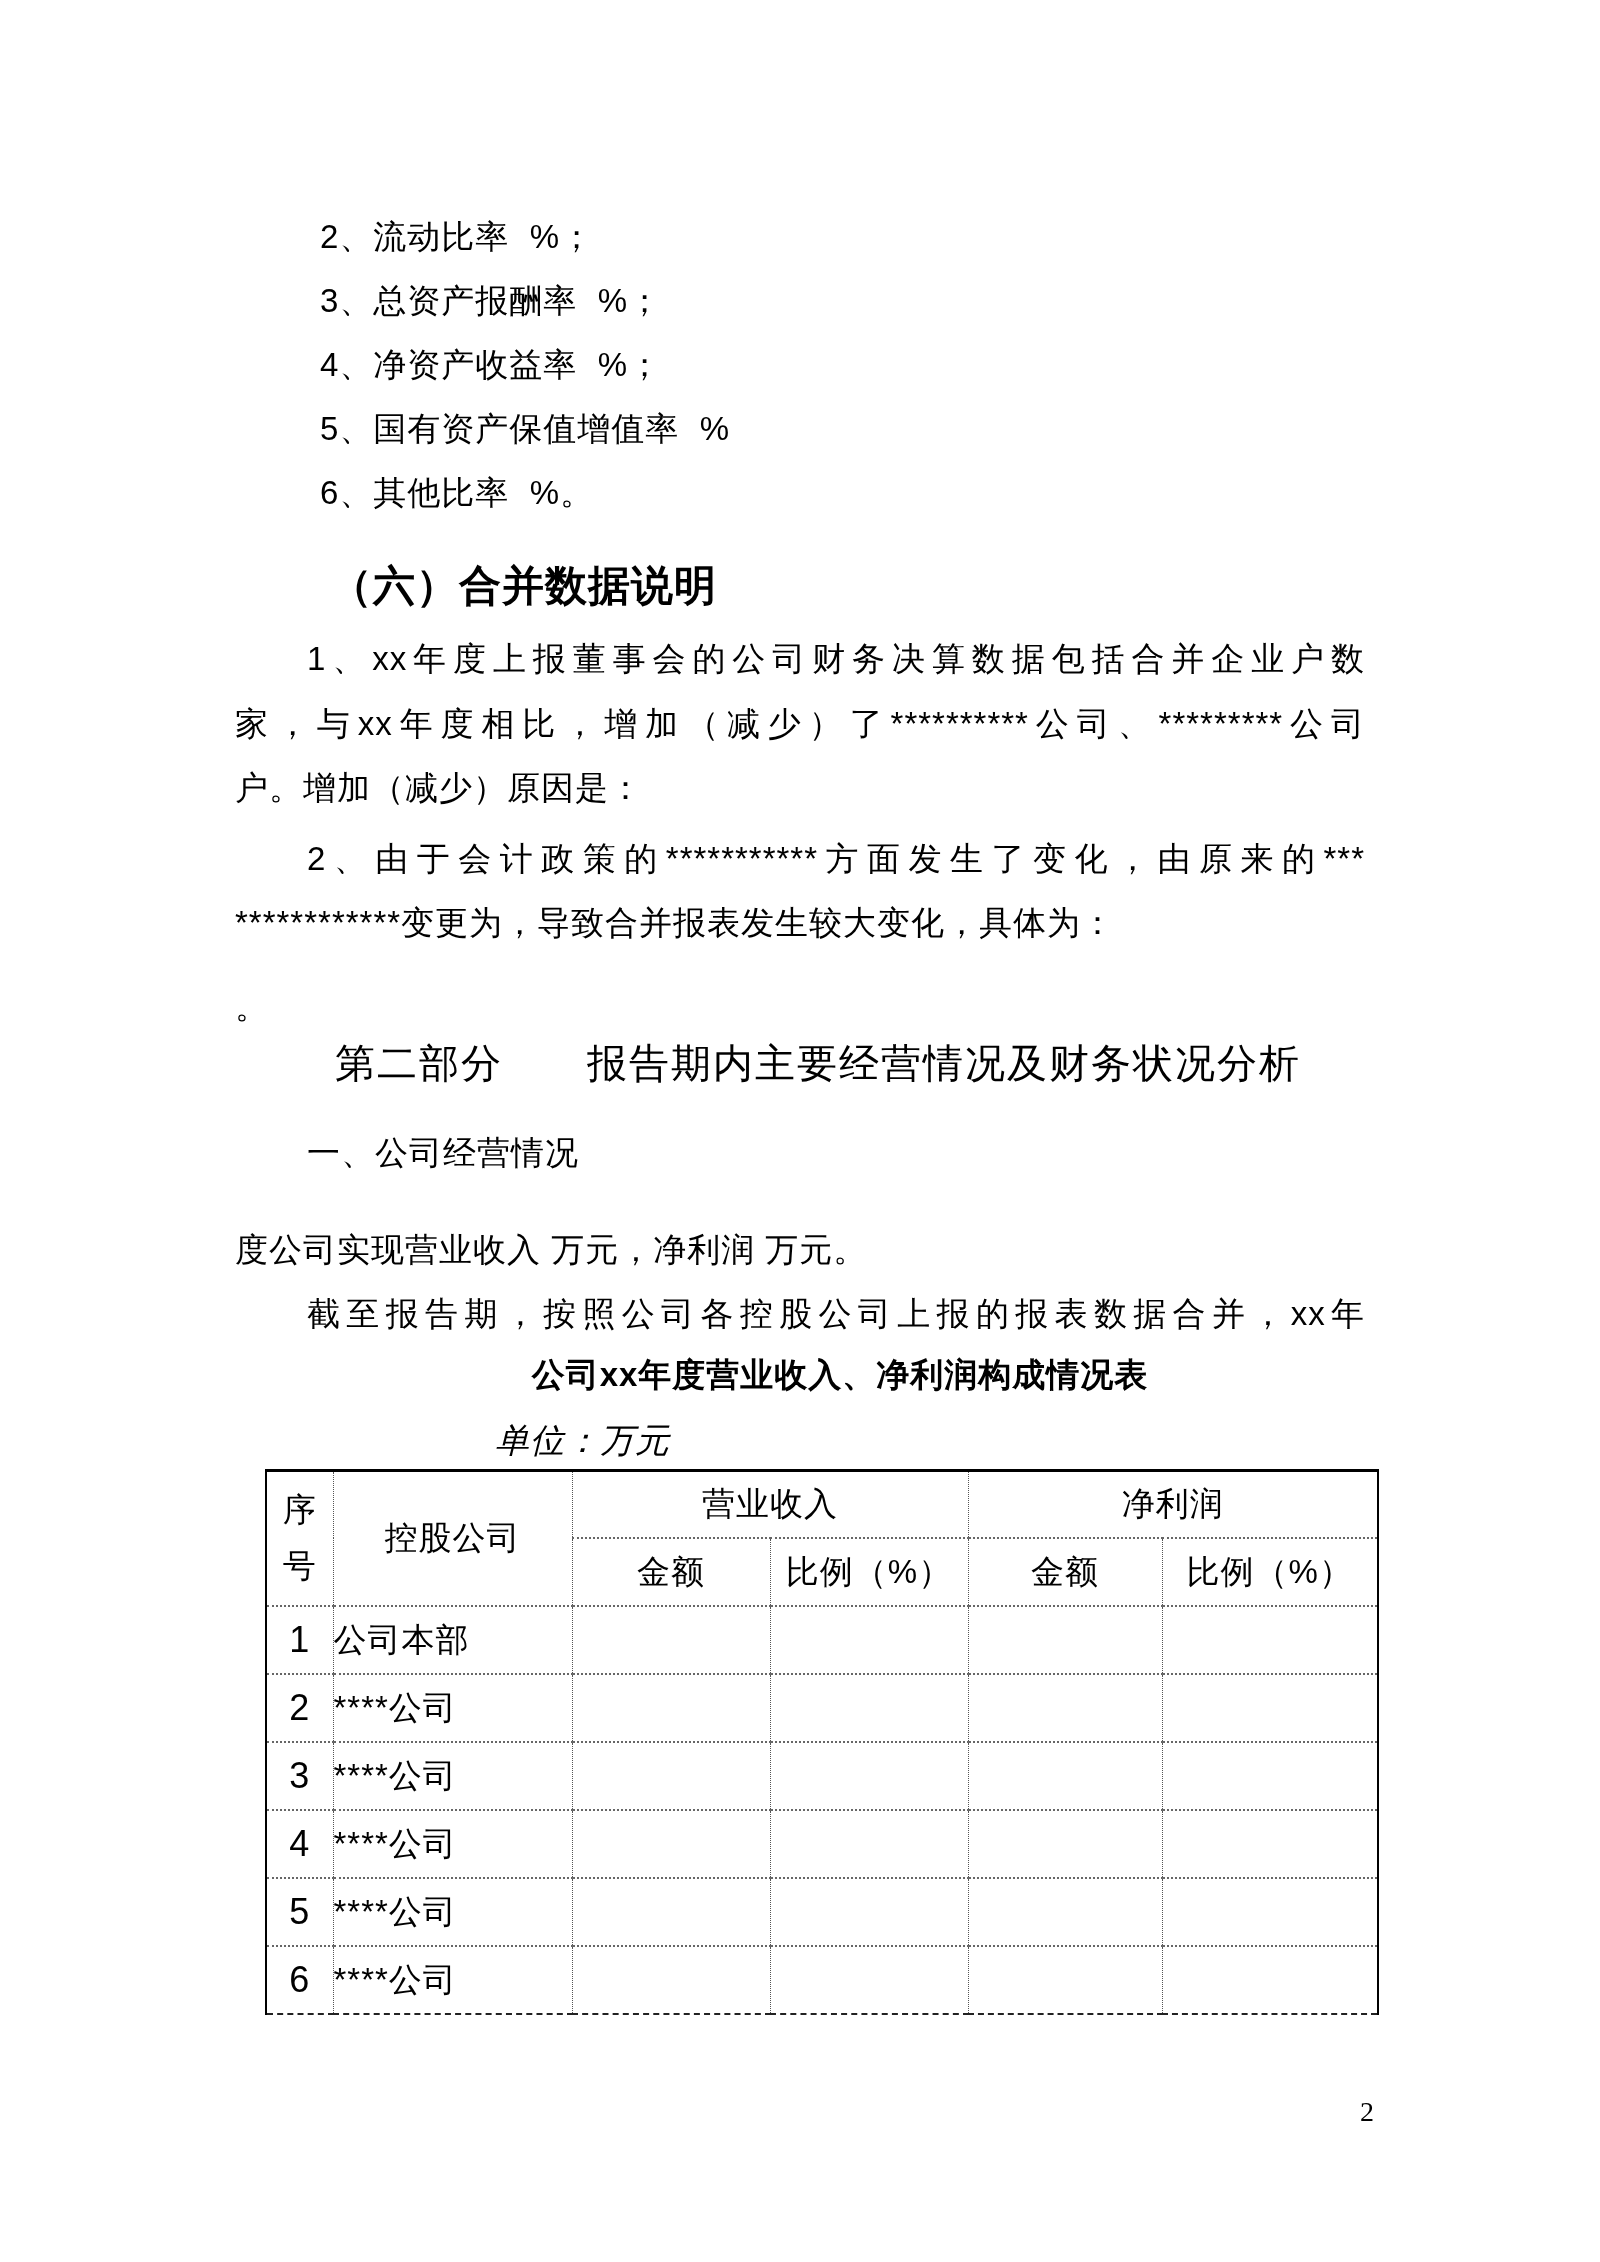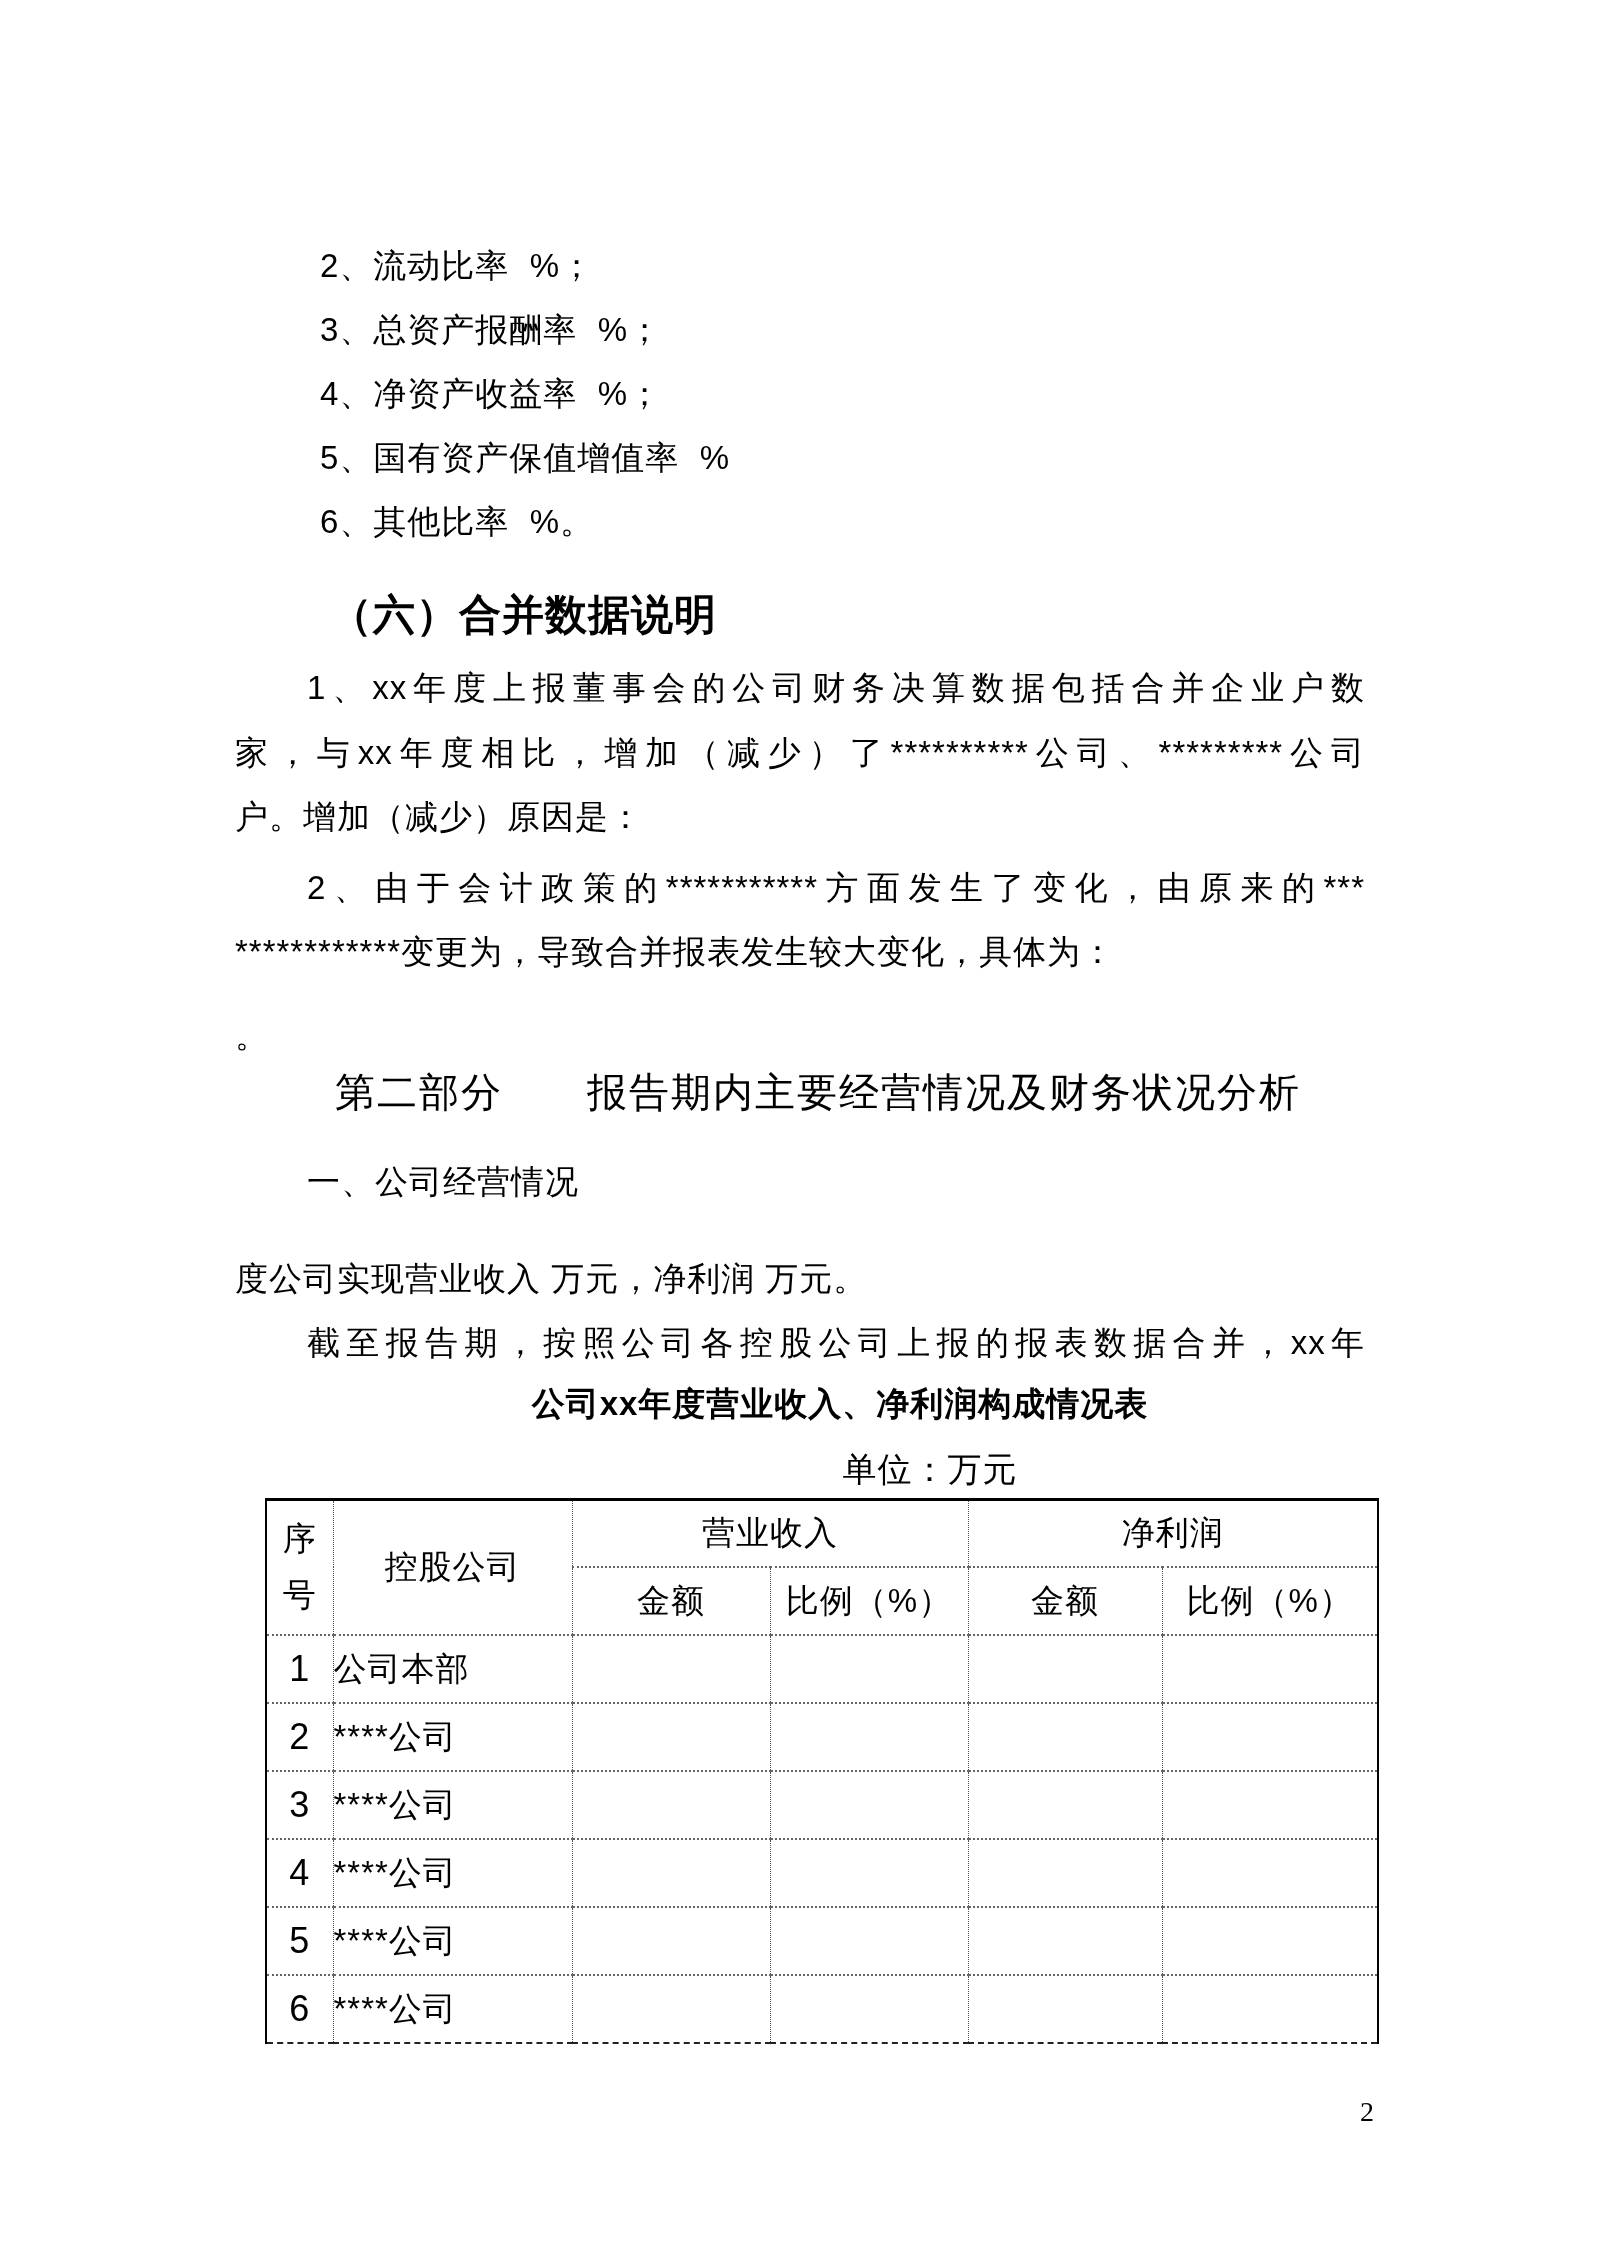--- a/index.html
+++ b/index.html
@@ -8,21 +8,20 @@
     width:1600px;height:2262px;
     background:#ffffff;
     font-family:"Liberation Sans","DejaVu Sans",sans-serif;
     color:#000;
     overflow:hidden;
   }
   .content{
     position:absolute;
     left:235px;top:0;
     width:1130px;
-    margin-top:29px;
   }
   .ratio-list{padding-top:205px;}
   .ratio-item{
     font-size:33px;line-height:64px;
     padding-left:85px;
     letter-spacing:1px;
     white-space:pre;
   }
   .heading6{
     margin-top:30px;
@@ -60,23 +59,23 @@
   .table-title{
     font-size:33px;line-height:56px;
     font-weight:bold;
     text-align:center;
     padding-left:80px;
     letter-spacing:1px;
   }
   .unit-label{
     margin-top:14px;
     font-size:34px;line-height:46px;
-    text-align:center;
     padding-left:260px;
     letter-spacing:1px;
+    font-style:italic;
   }
   table.data-table{
     margin-top:6px;
     margin-left:30px;
     width:1112px;
     border-collapse:collapse;
     table-layout:fixed;
     border:2px solid #000;
     border-top-width:3px;
     border-bottom:2px dashed #222;

